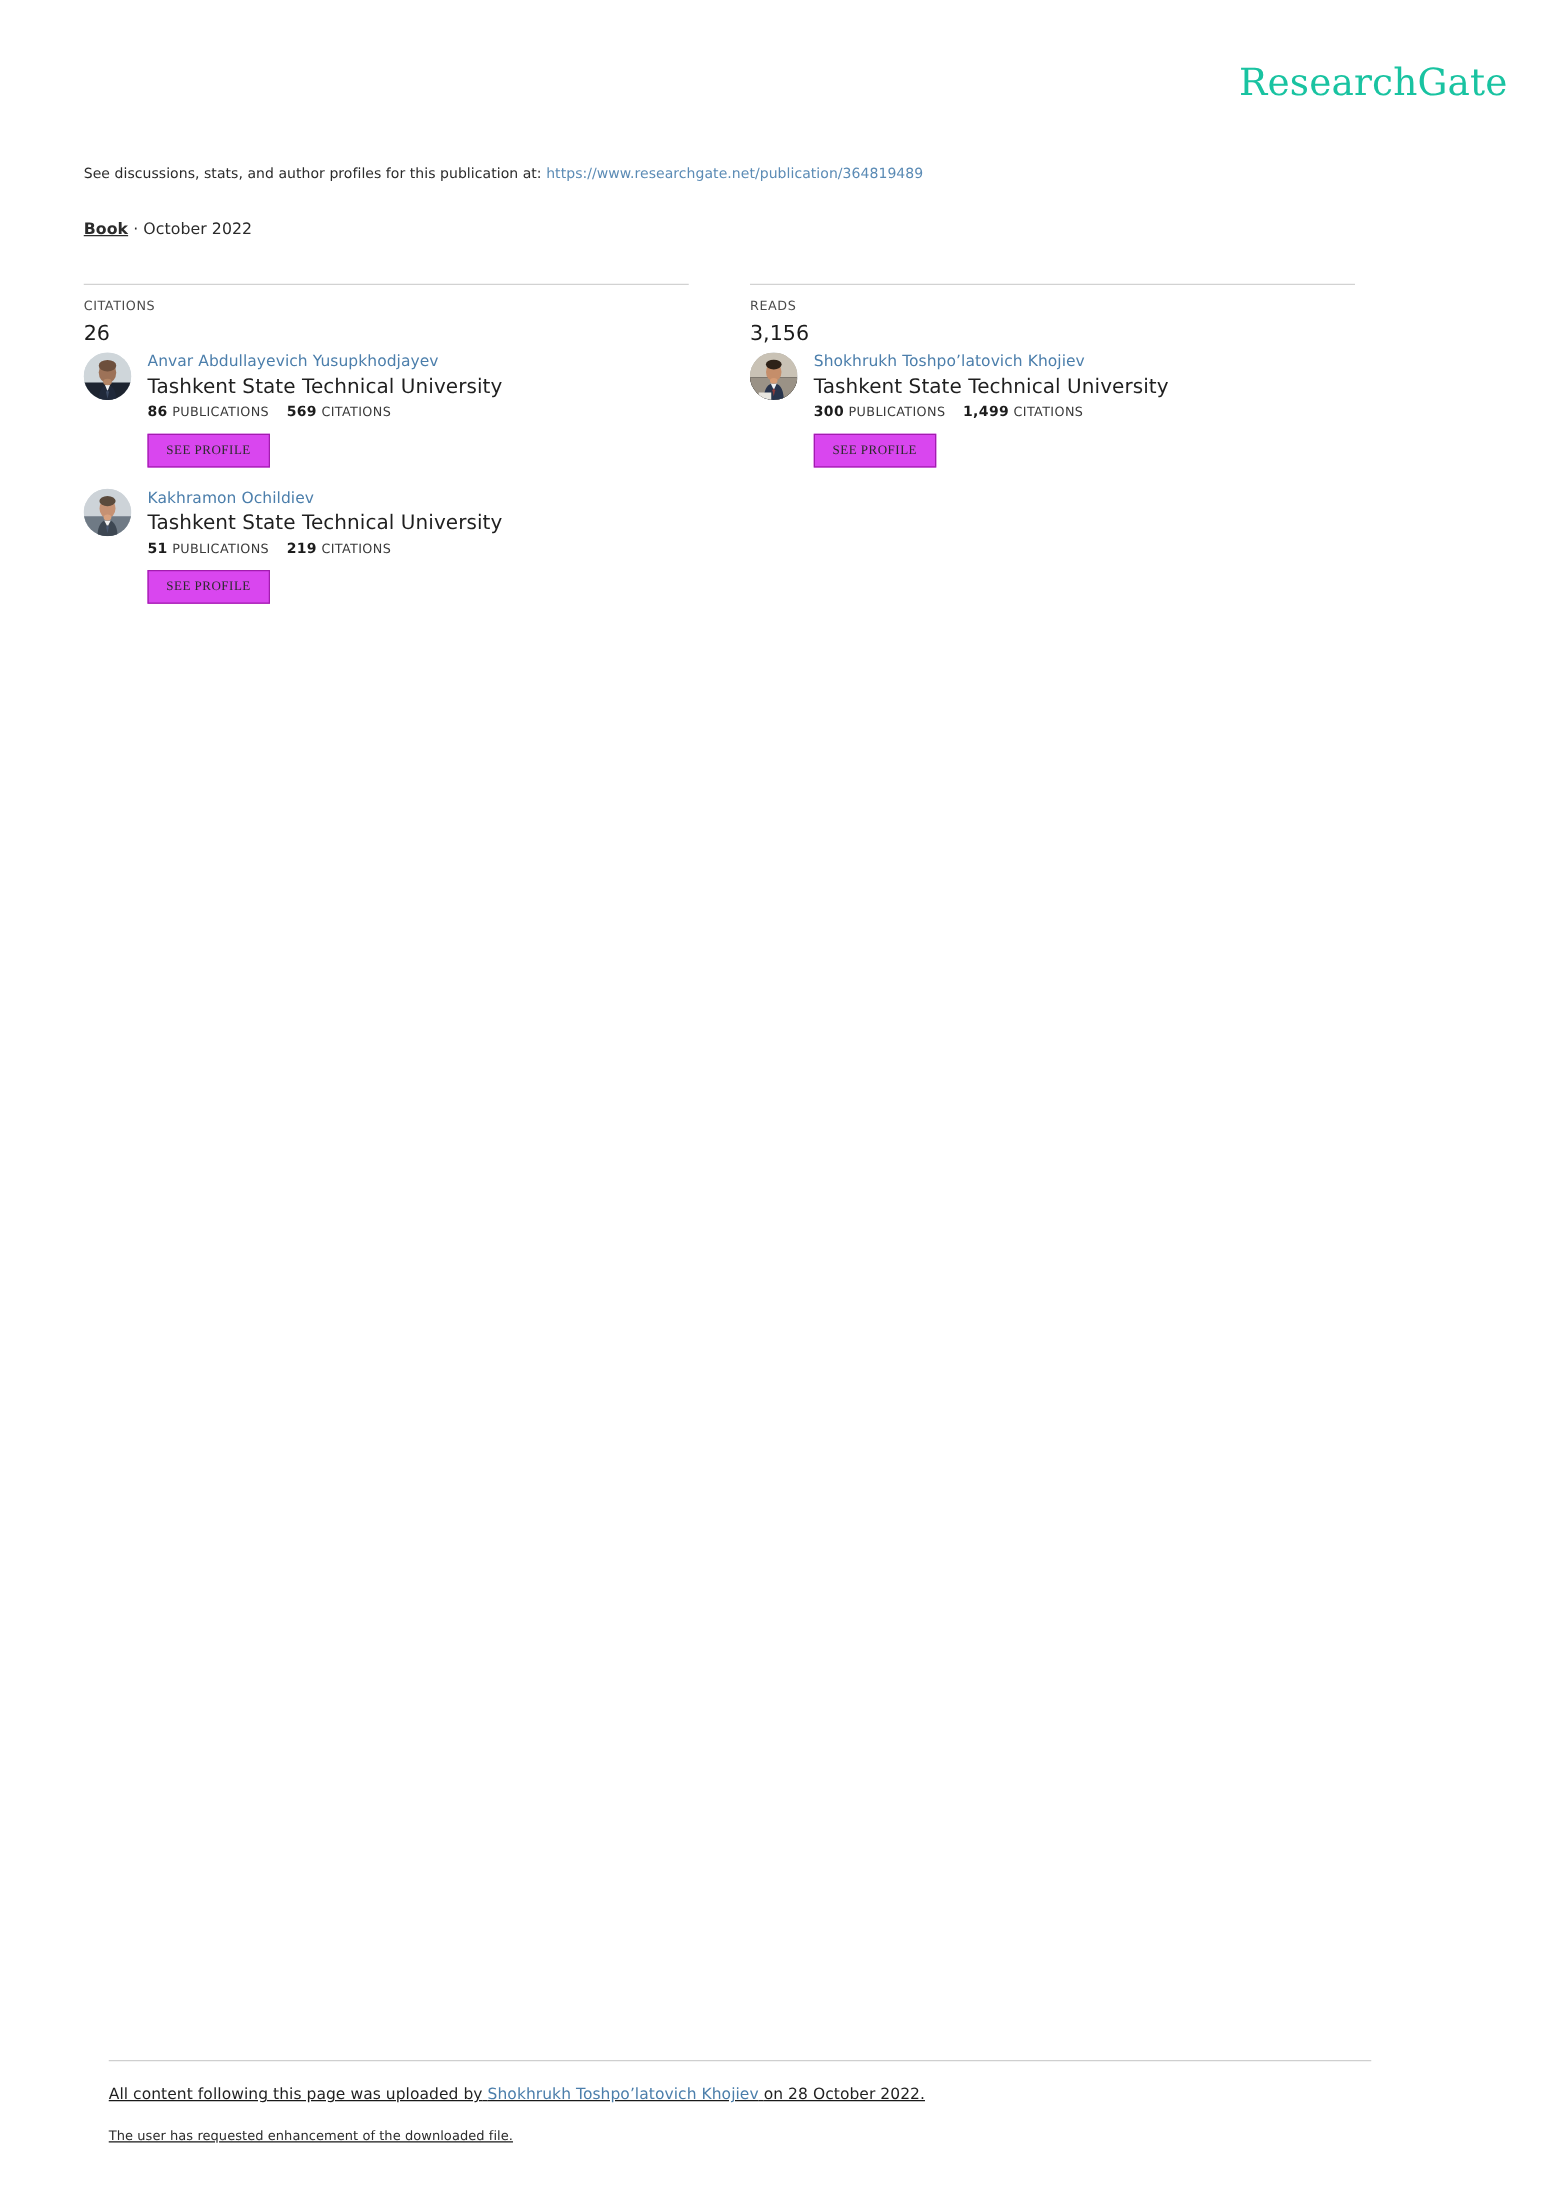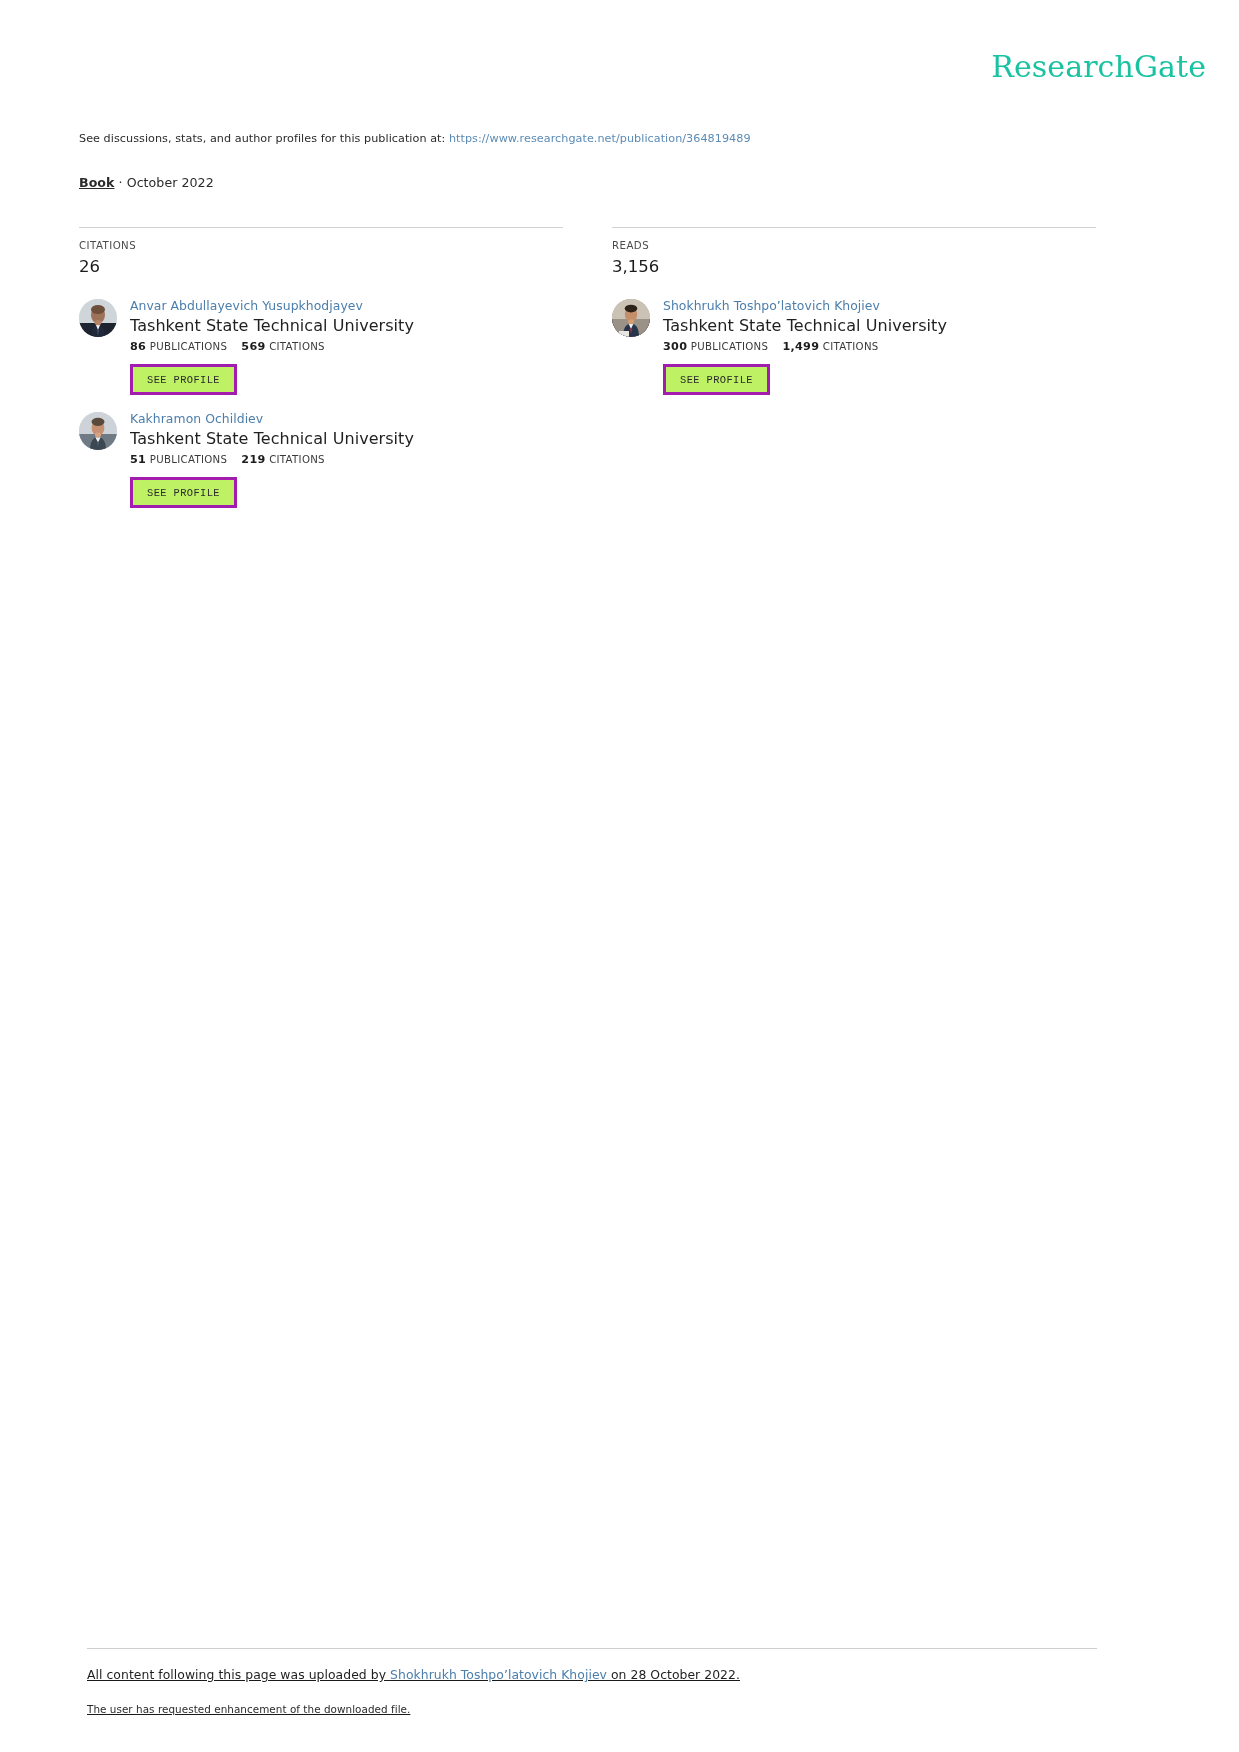--- a/index.html
+++ b/index.html
@@ -31,21 +31,21 @@
     font-family: "DejaVu Serif", serif;
     font-size: 30px;
     letter-spacing: 0.1px;
     color: #19c3a1;
     white-space: nowrap;
   }
 
   
   .content {
     position: absolute;
-    left: 79px;
+    left: 67px;
     top: 132px;
     width: 1081px;
   }
 
   .discussion-line {
     font-size: 11.2px;
     color: #2b2b2b;
     letter-spacing: 0.05px;
     white-space: nowrap;
     line-height: 14px;
@@ -104,21 +104,21 @@
   
   .authors-heading {
     margin-top: 37px;
     font-size: 12.6px;
     font-weight: bold;
     color: #1c1c1c;
     letter-spacing: 0.05px;
   }
 
   .authors-grid {
-    margin-top: 20px;
+    margin-top: 3px;
     display: flex;
     flex-wrap: wrap;
   }
   .author-cell {
     width: 533px;
     display: flex;
     align-items: flex-start;
     margin-bottom: 15px;
   }
 
@@ -162,29 +162,29 @@
   }
   .author-stats b {
     font-size: 11.2px;
     color: #1c1c1c;
   }
   .author-stats .sep { display: inline-block; width: 7px; }
 
   .see-profile {
     margin-top: 11px;
     display: inline-block;
-    border: 3px solid #a21caf;
-    background: #bef264;
+    border: 1px solid #a21caf;
+    background: #d946ef;
     color: #2b2b2b;
     font-size: 10.4px;
     letter-spacing: 0.4px;
     padding: 7px 14px 6px 14px;
     line-height: 12px;
     cursor: pointer;
-    font-family: Liberation Mono, monospace;
+    font-family: Liberation Serif, serif;
   }
 
   
   .footer {
     position: absolute;
     left: 87px;
     top: 1648px;
     width: 1010px;
     text-decoration: underline;
   }

